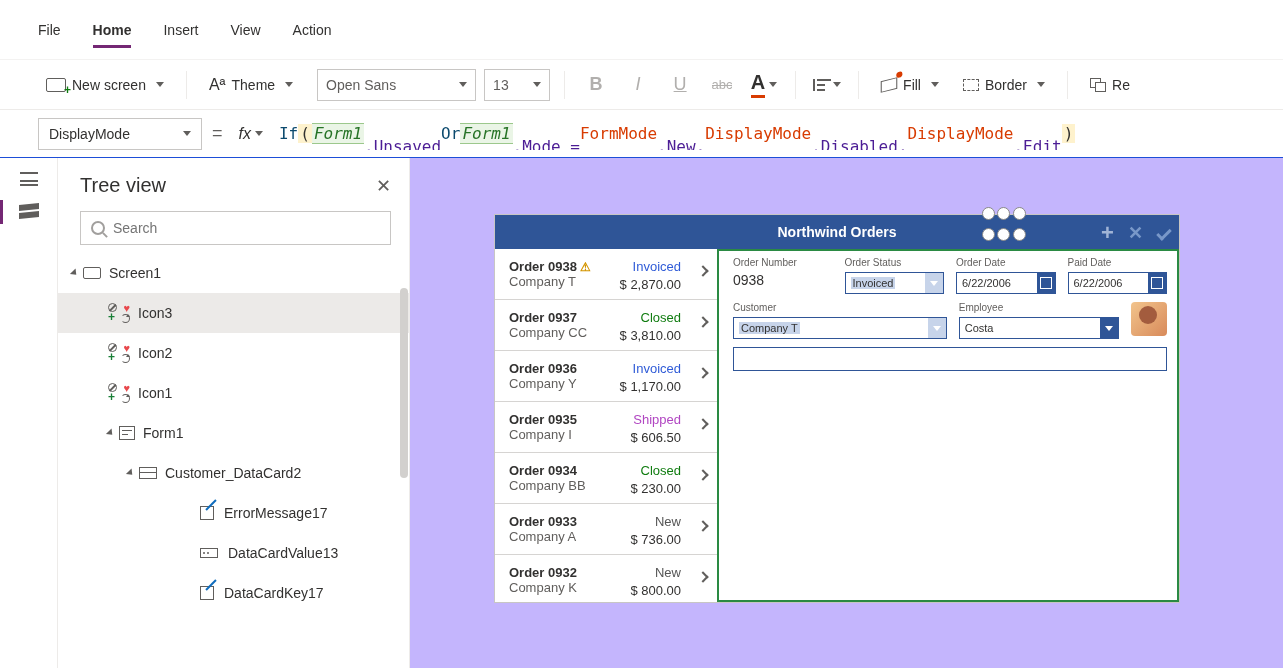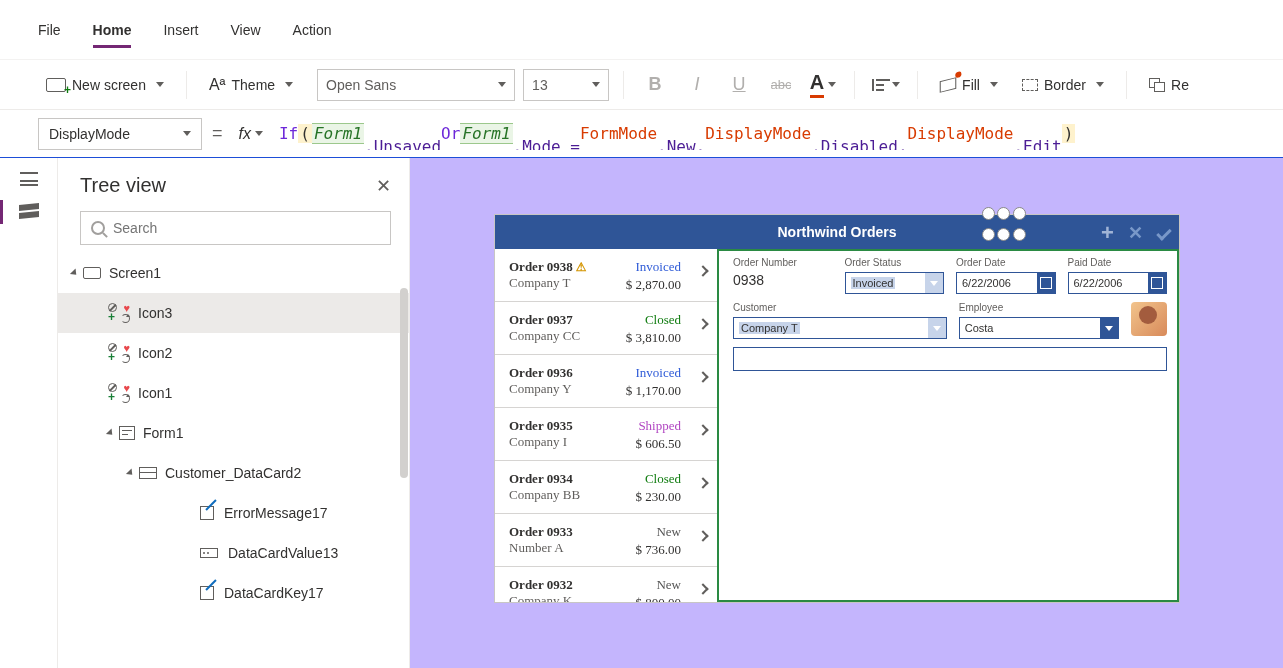--- a/index.html
+++ b/index.html
@@ -46,22 +46,22 @@
   }
   .font-select, .size-select {
     height: 32px;
     border: 1px solid #c8c6c4;
     padding: 0 8px;
     color: #605e5c;
     background: #fff;
     display: flex; align-items: center;
     justify-content: space-between;
   }
-  .font-select { width: 198px; margin-left: 8px;}
-  .size-select { width: 86px; }
+  .font-select { width: 159px; margin-left: 8px;}
+  .size-select { width: 66px; }
   .fmt-btn { width: 34px; height: 34px; display:flex; align-items:center; justify-content:center; color:#b1afad; cursor:pointer; }
 
   .strike-through { position: relative; }
   .strike-through::after {
     content:""; position:absolute; left:20%; right:20%; top:50%; height:1px; background:#b1afad;
   }
   .color-A { font-weight:600; font-size:20px; color:#323130; position:relative; padding-bottom:4px;}
   .color-A::after { content:""; position:absolute; left:0; right:0; bottom:0; height:3px; background:#d83b01;}
 
   
@@ -83,21 +83,21 @@
   .fx { font-style: italic; font-size: 16px; }
   .formula {
     flex: 1;
     font-family: Consolas, monospace;
     font-size: 16px;
     white-space: nowrap;
     display:flex; align-items:center; height:32px;
     color:#323130;
     overflow:hidden;
   }
-  .tok-kw { color:#6d28d9; }
+  .tok-kw { color:#0c4a6e; }
   .tok-obj { background:#eaf5e6; color:#267326; border-top:1px solid #9cc88c; border-bottom:1px solid #9cc88c; font-style:italic; padding:0 2px;}
   .tok-prop { color:#4c1d95;margin-top:25px; }
   .tok-enum { color:#d83b01;}
   .tok-paren { background:#fef2cd; padding:0 2px;}
 
   
   .main {
     display: flex;
     height: calc(668px - 46px - 50px - 48px);
   }
@@ -478,21 +478,21 @@
     <div class="app">
       <div class="app-titlebar">
         <span>Northwind Orders</span>
         <div class="title-icons">
           <span style="font-size:22px;color:#a0b4d6">+</span>
           <span class="tb-x">✕</span>
           <span class="tb-check"></span>
         </div>
       </div>
       <div class="app-body">
-        <div class="order-list" id="order-list" style="max-height: 353px; overflow: hidden; font-family: Liberation Serif, serif;">
+        <div class="order-list" id="order-list" style="max-height: 353px; overflow: hidden;">
             <div class="order-item">
               <div class="order-title">Order 0938<span class="warn-icon">⚠</span></div>
               <div class="order-sub">Company T</div>
               <div class="order-status status-Invoiced">Invoiced</div>
               <div class="order-amount">$ 2,870.00</div>
               <div class="chevron3"></div>
             </div>
             <div class="order-item">
               <div class="order-title">Order 0937</div>
               <div class="order-sub">Company CC</div>
@@ -516,21 +516,21 @@
             </div>
             <div class="order-item">
               <div class="order-title">Order 0934</div>
               <div class="order-sub">Company BB</div>
               <div class="order-status status-Closed">Closed</div>
               <div class="order-amount">$ 230.00</div>
               <div class="chevron3"></div>
             </div>
             <div class="order-item">
               <div class="order-title">Order 0933</div>
-              <div class="order-sub">Number A</div>
+              <div class="order-sub">Company A</div>
               <div class="order-status status-New">New</div>
               <div class="order-amount">$ 736.00</div>
               <div class="chevron3"></div>
             </div>
             <div class="order-item">
               <div class="order-title">Order 0932</div>
               <div class="order-sub">Company K</div>
               <div class="order-status status-New">New</div>
               <div class="order-amount">$ 800.00</div>
               <div class="chevron3"></div>

